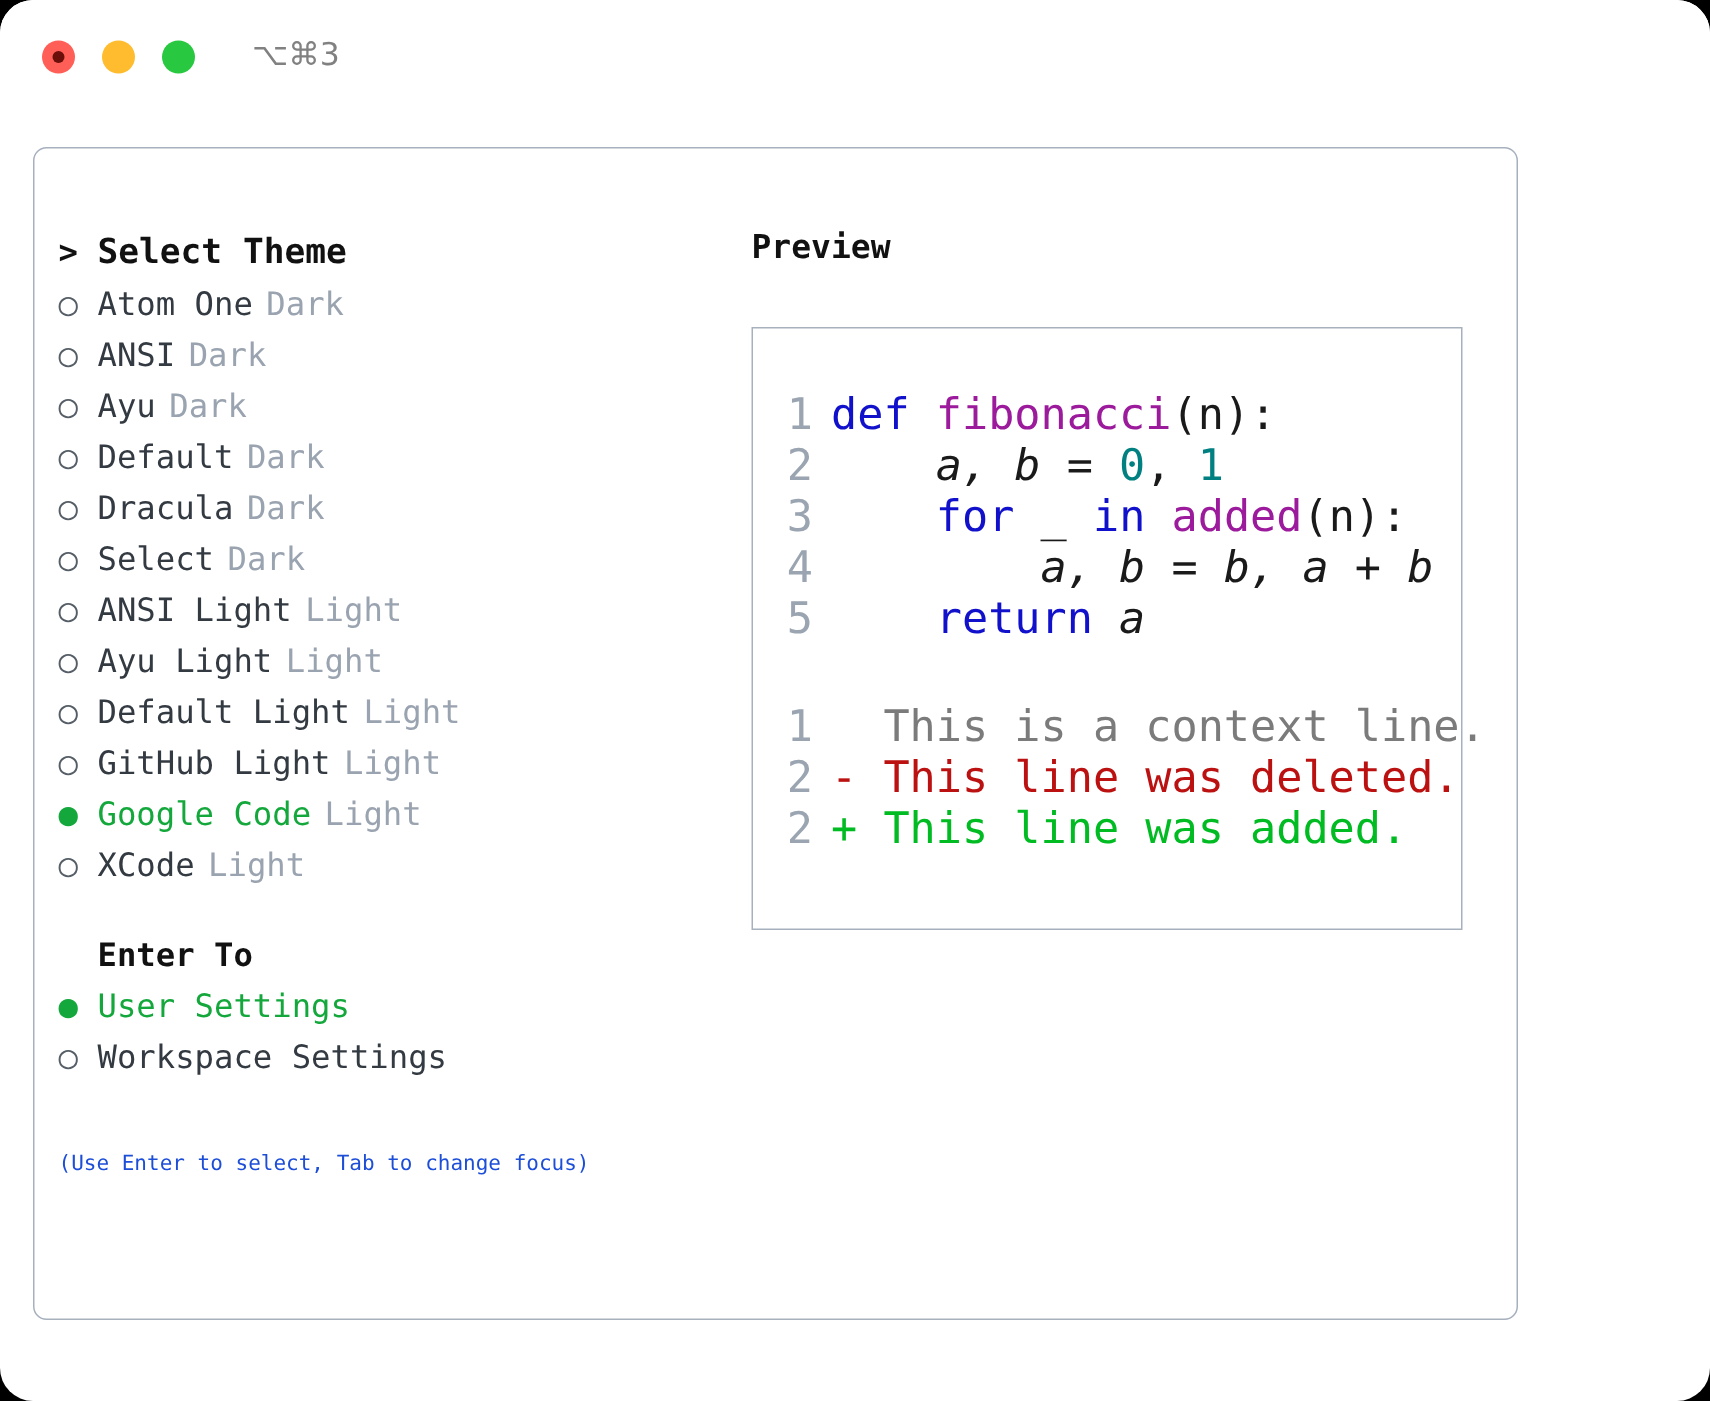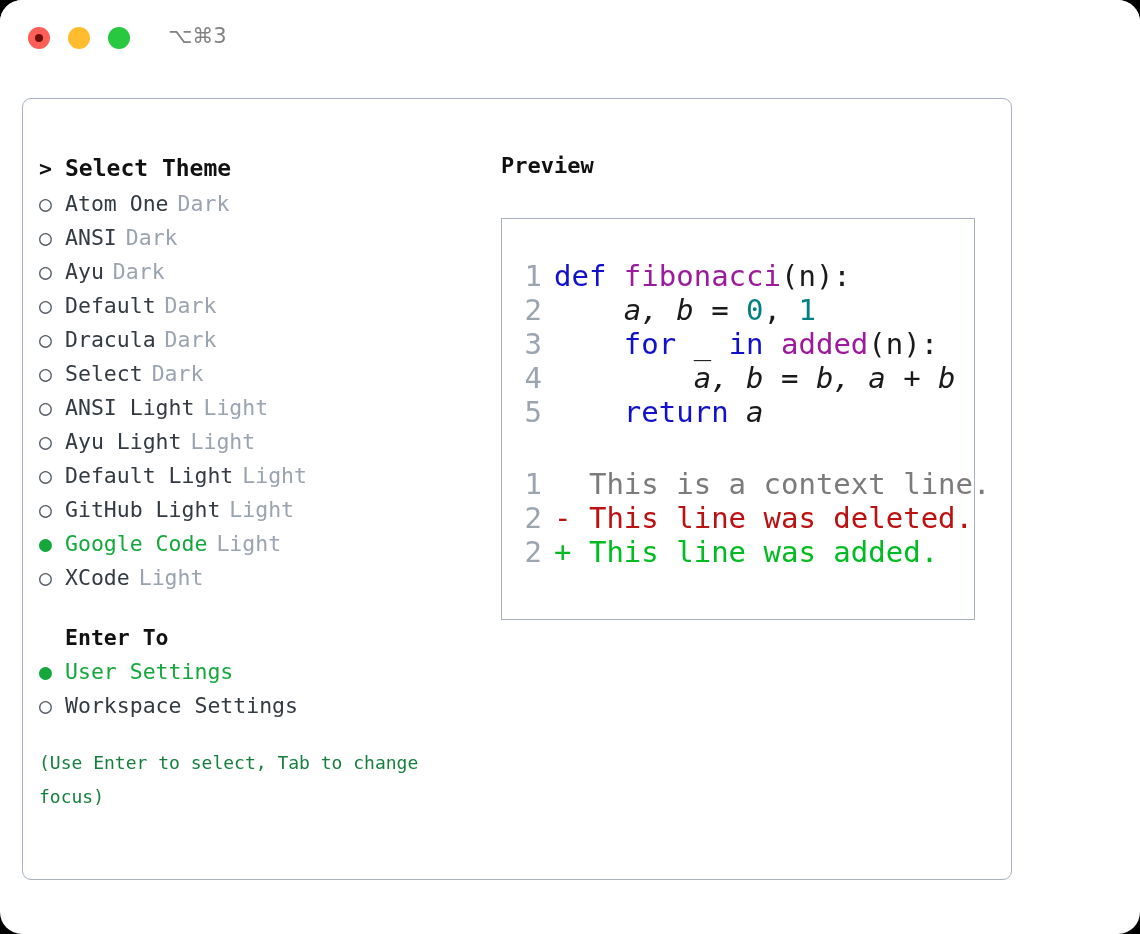--- a/index.html
+++ b/index.html
@@ -116,24 +116,24 @@
     font-size: 21.5px;
     color: #111111;
     font-weight: bold;
     height: 34px;
     line-height: 34px;
     margin-top: 26px;
   }
   #apply-header .marker { color: transparent; }
 
   #hint {
-    margin-top: 23px;
-    font-size: 18px;
-    line-height: 34px;
-    color: #15803d;
+    margin-top: 36px;
+    font-size: 14px;
+    line-height: 34px;
+    color: #1d4ed8;
     width: 410px;
     white-space: pre-wrap;
   }
 
   
   #right-col {
     position: absolute;
     left: 478px;
     top: 50px;
     width: 490px;

